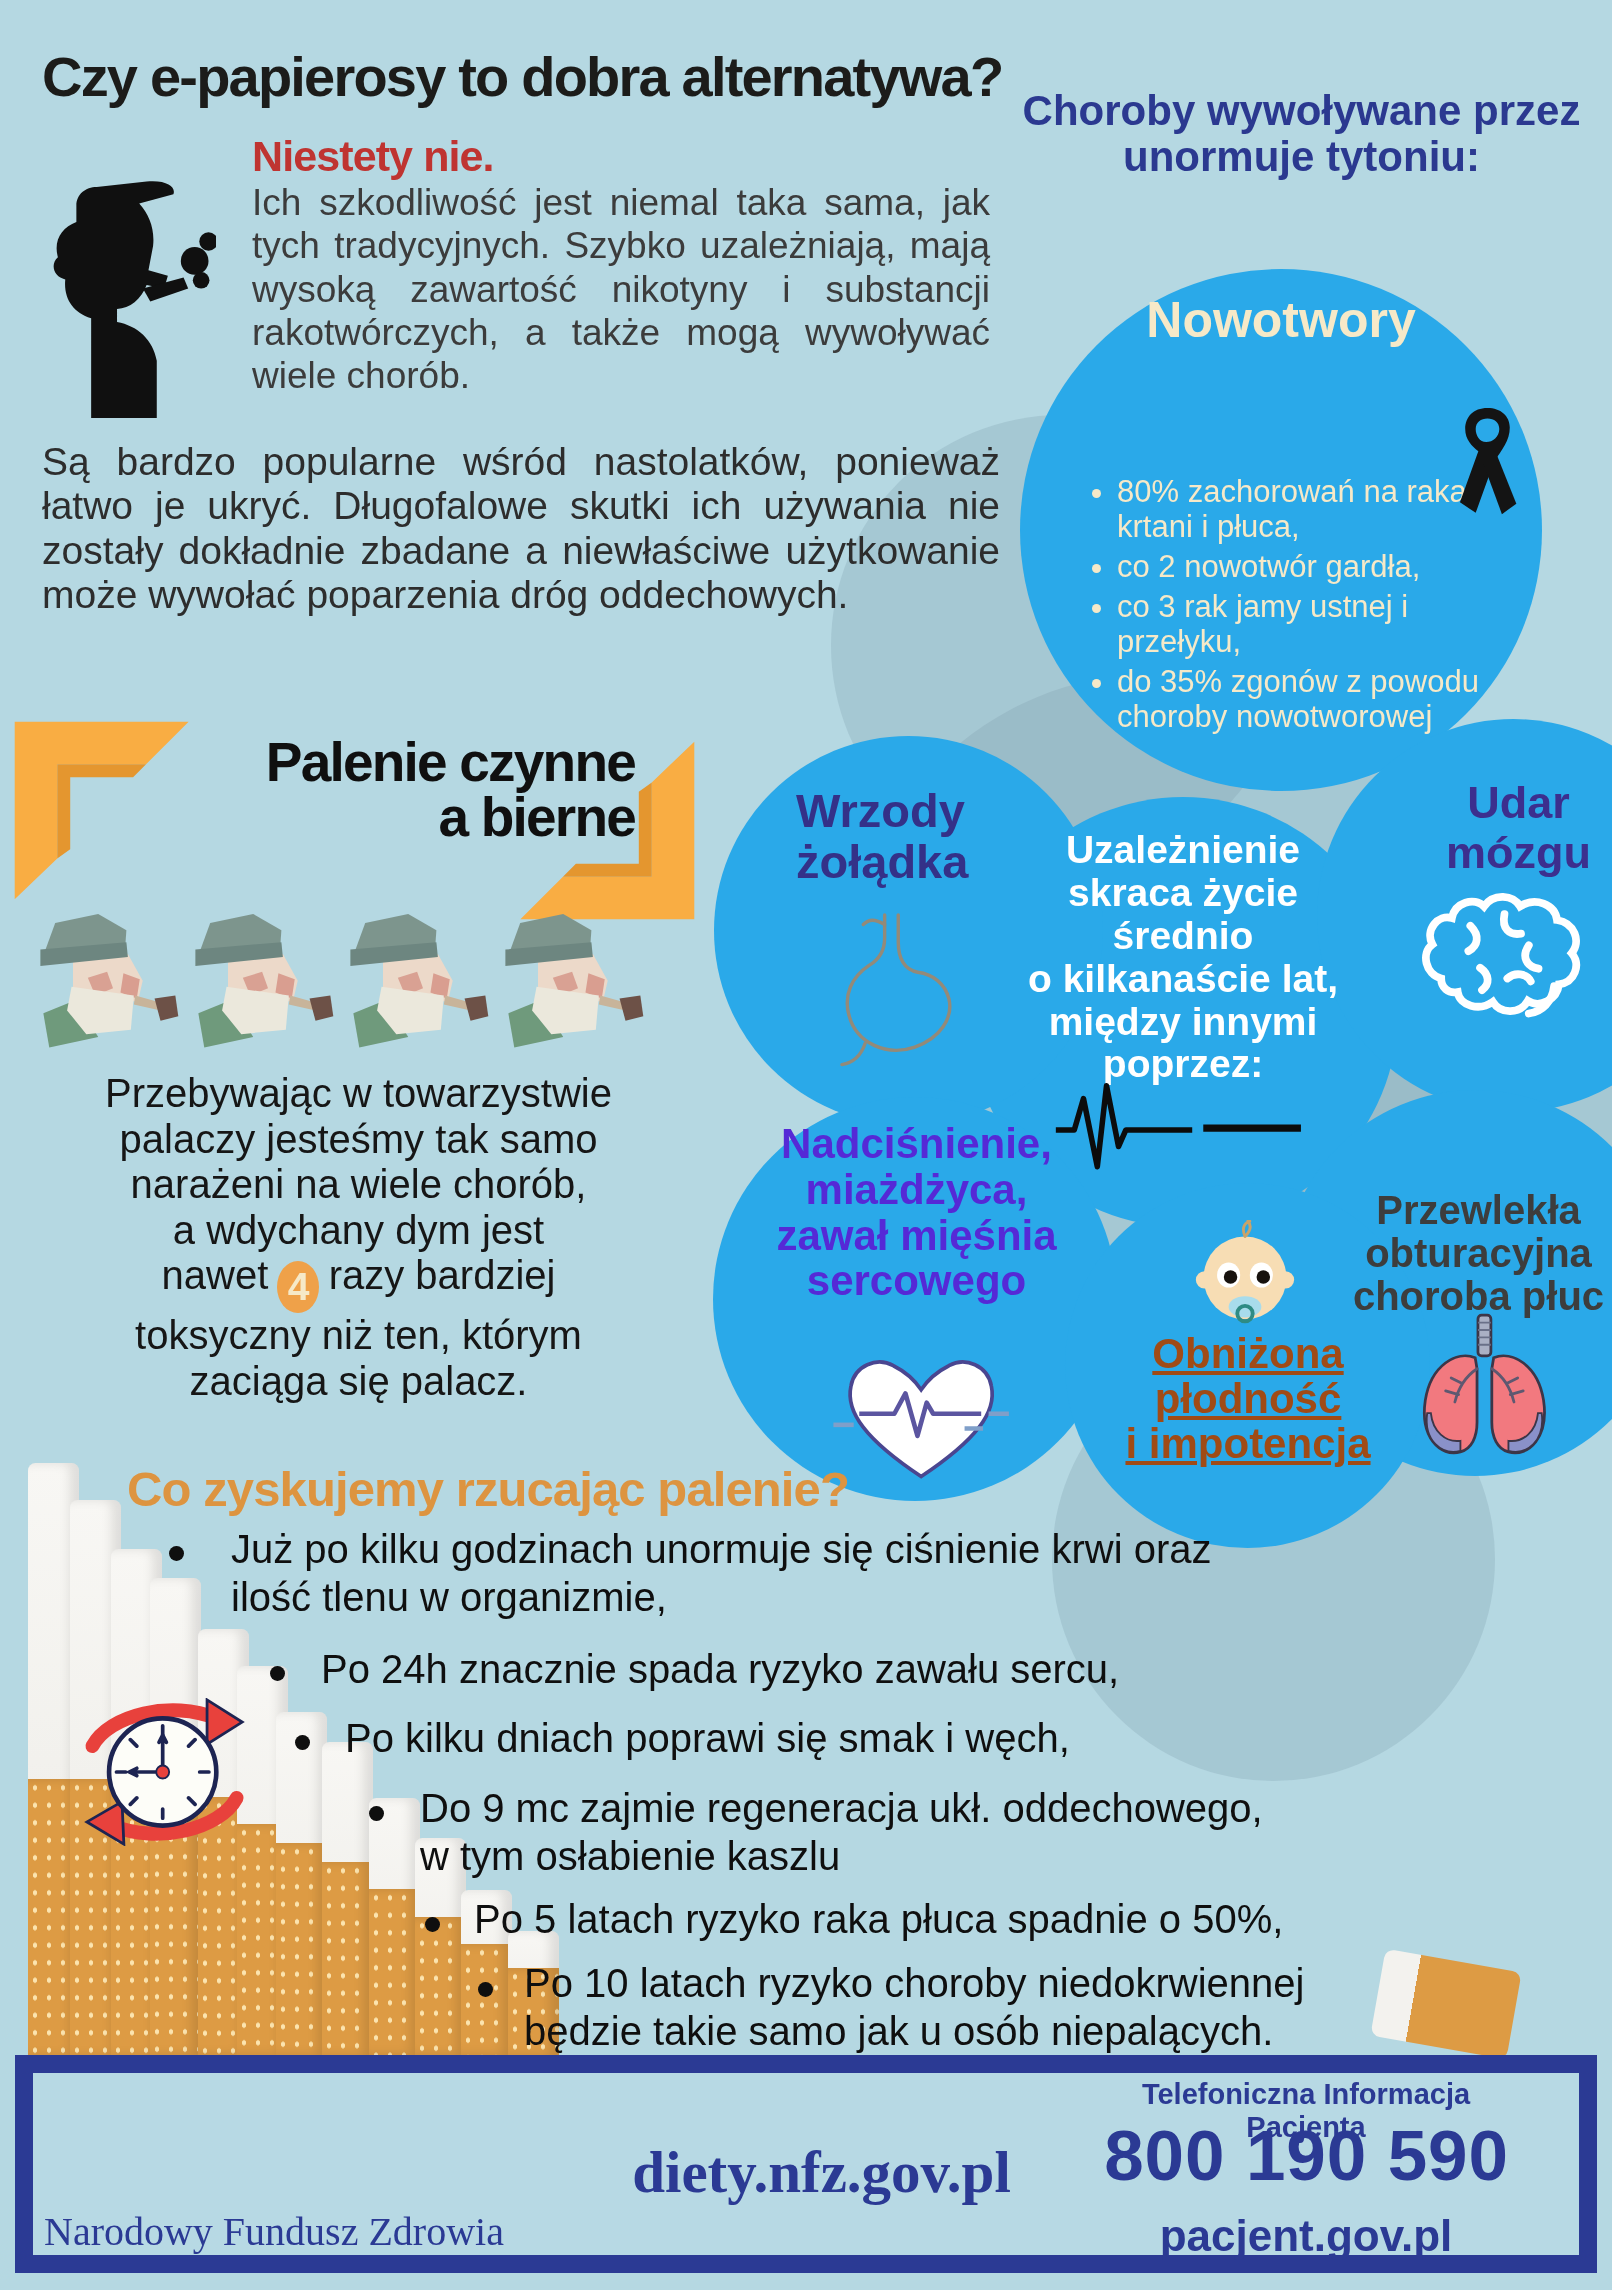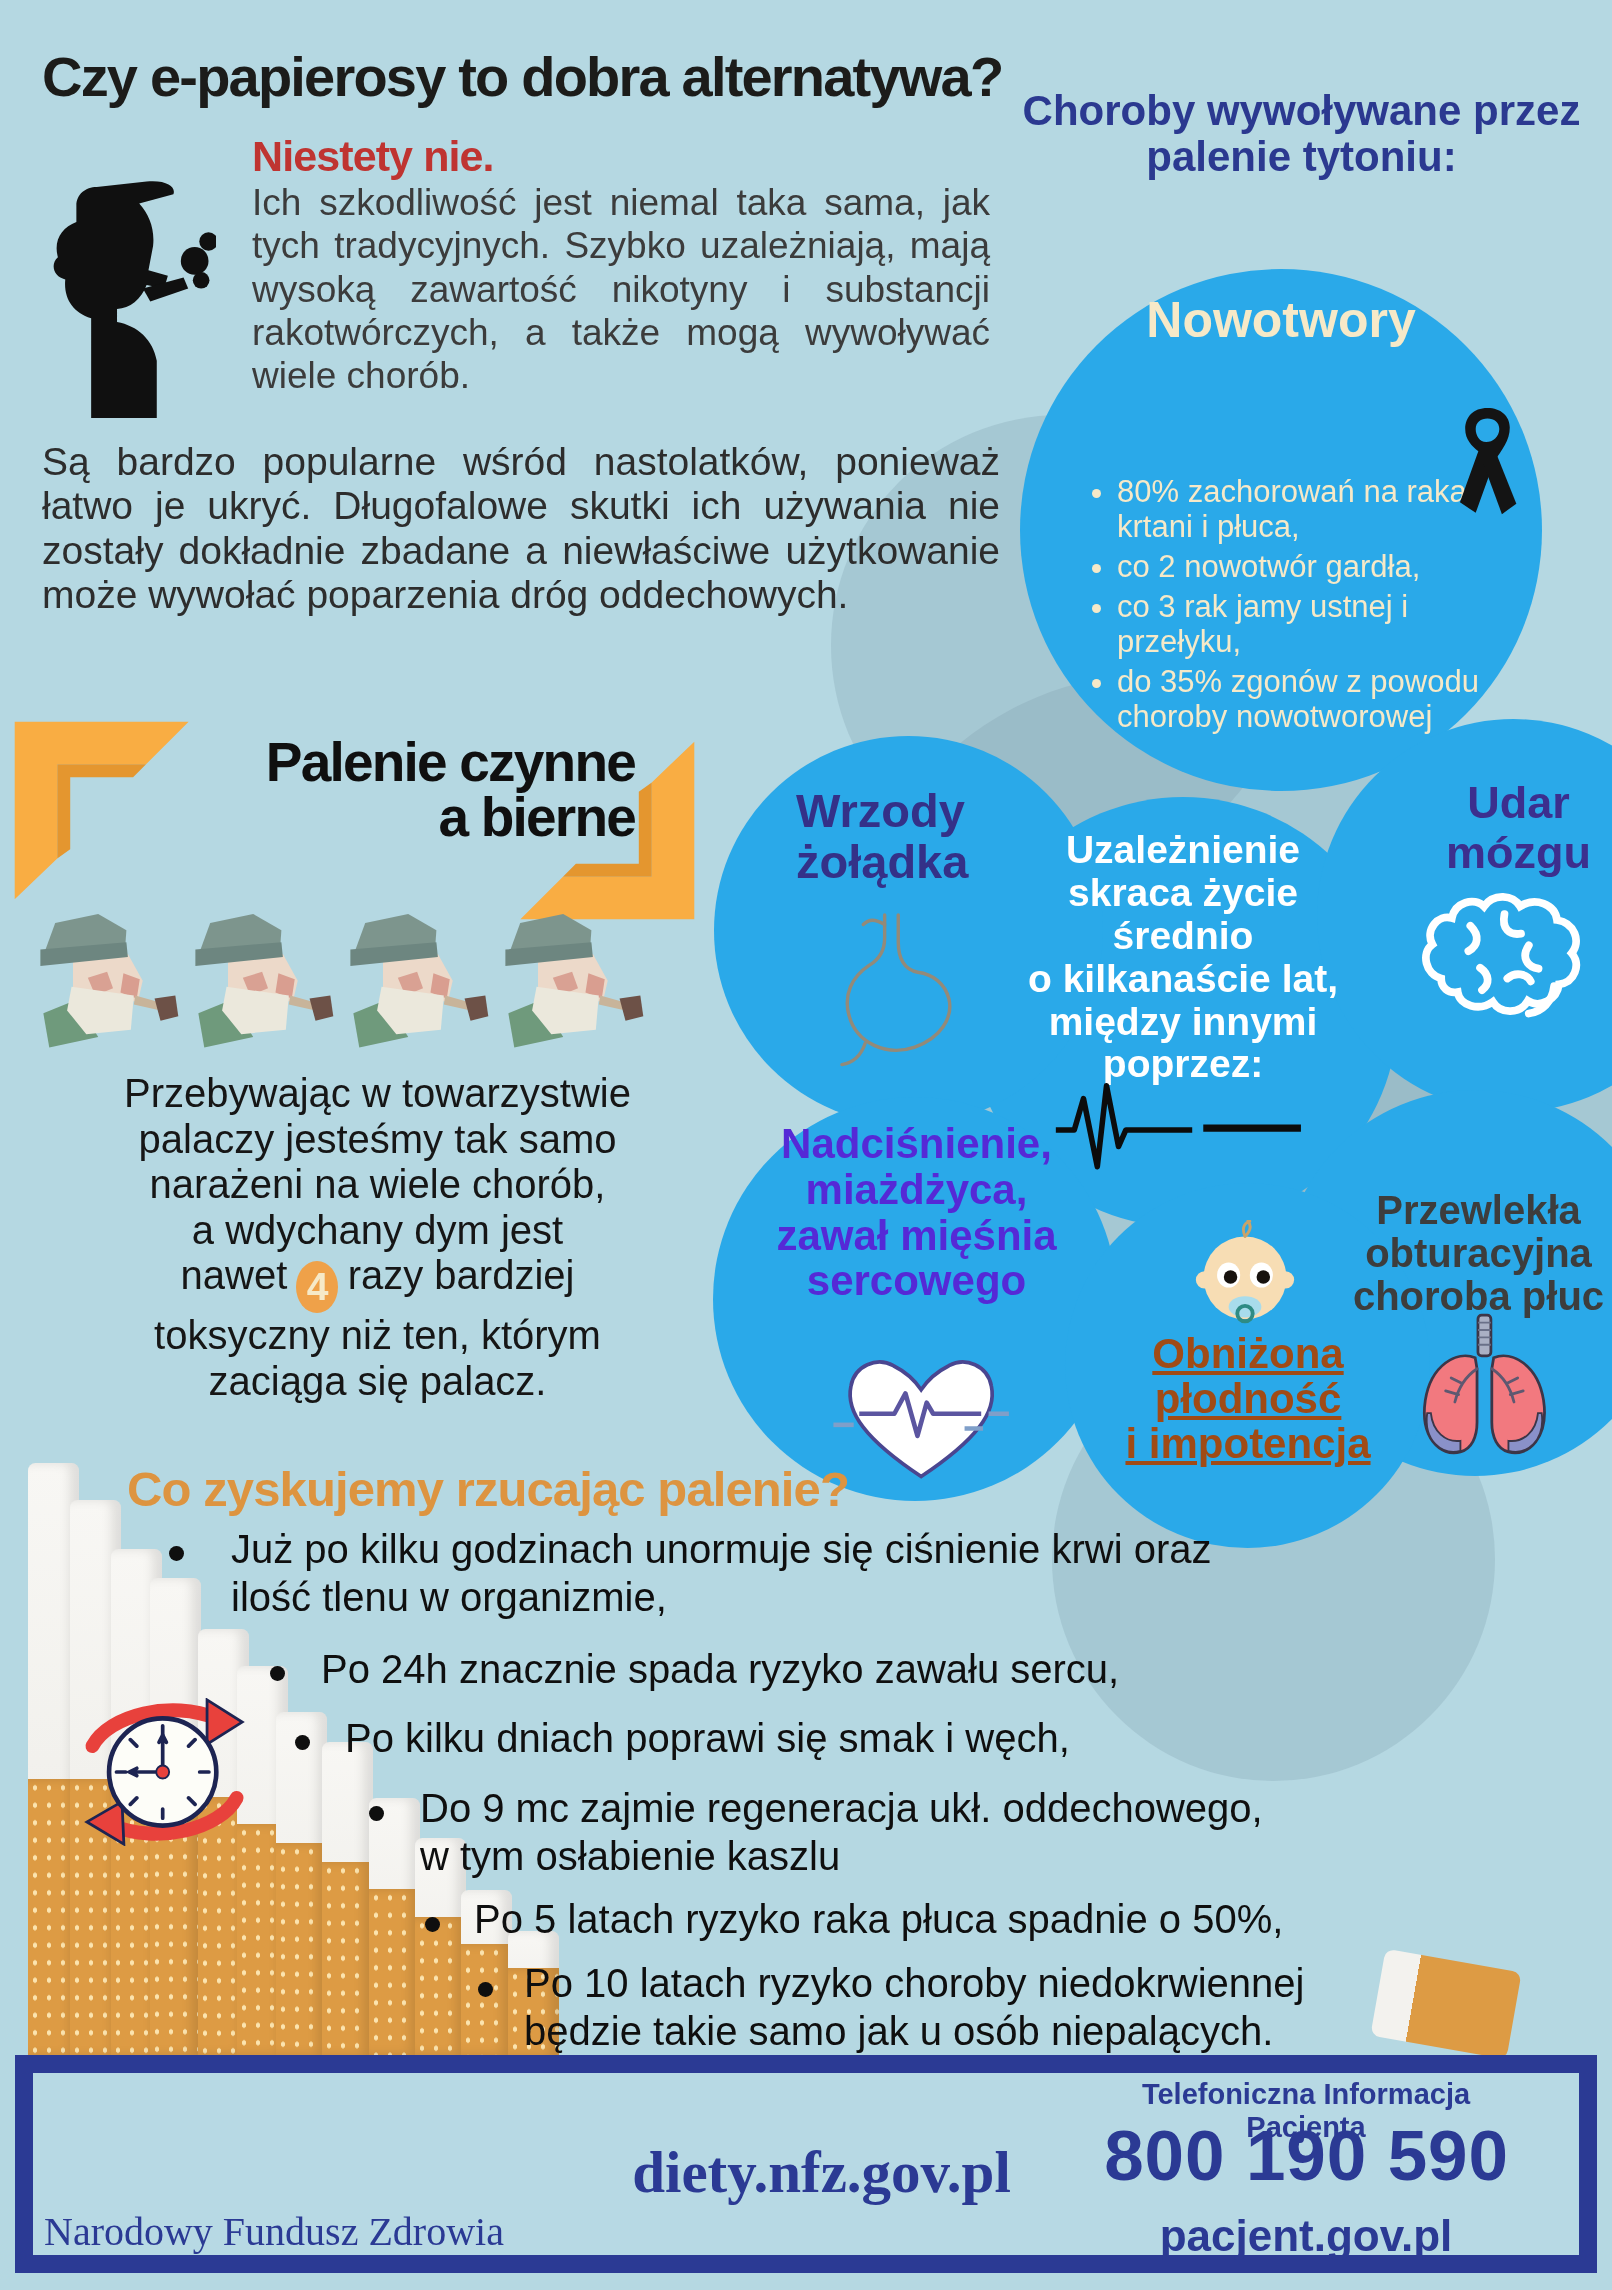--- a/index.html
+++ b/index.html
@@ -20,21 +20,21 @@
   .now-list li{margin-bottom:5.5px;}
   .lbl{position:absolute;font-weight:bold;}
   .lbl div{white-space:nowrap;}
   .ulcers{left:796px;top:786px;font-size:47px;line-height:1.08;color:#343188;}
   .stroke-lbl{left:1403px;top:778px;width:231px;font-size:45px;line-height:1.1;color:#3c2f8e;text-align:center;}
   .addiction{left:989px;top:829px;width:388px;font-size:39px;line-height:1.1;color:#ffffff;text-align:center;}
   .cardio{left:734px;top:1121px;width:365px;font-size:42px;line-height:1.09;color:#5529d6;text-align:center;}
   .copd{left:1326px;top:1189px;width:305px;font-size:40px;line-height:1.07;color:#3d3d3d;text-align:center;}
   .fertility{left:1084px;top:1332px;width:328px;font-size:42px;line-height:1.07;color:#a04b16;text-align:center;text-decoration:underline;}
   .passive-title{left:81px;top:735px;width:554px;font-size:55px;line-height:1.0;font-weight:bold;color:#101010;text-align:right;letter-spacing:-1.8px;}
-  .passive-para{left:34px;top:1071px;width:687px;font-size:40px;line-height:1.14;color:#161616;text-align:center;}
+  .passive-para{left:15px;top:1071px;width:687px;font-size:40px;line-height:1.14;color:#161616;text-align:center;}
   .badge{display:inline-block;width:42px;height:52px;background:#efa149;border-radius:50%;color:#f6e9c8;
          font-weight:bold;font-size:39px;line-height:52px;text-align:center;vertical-align:-11px;margin:0 9.2px;}
   .ben-heading{left:127px;top:1461px;font-size:49px;font-weight:bold;color:#dd9440;letter-spacing:-0.9px;}
   .ben-item{position:absolute;color:#0f0f0f;font-size:40px;line-height:1.2;z-index:5;}
   .dot{position:absolute;width:14.8px;height:14.8px;border-radius:50%;background:#0f0f0f;z-index:5;}
   
   .cig{position:absolute;width:51px;border-radius:7.4px 7.4px 0 0;background:linear-gradient(180deg,#f8f7f4 0,#ecebe6 100%);
        box-shadow:inset -9.2px 0 11px rgba(0,0,0,0.10);z-index:3;}
   .cig .filter{position:absolute;bottom:0;left:0;right:0;background-color:#dd9b44;
        background-image:radial-gradient(rgba(255,236,186,0.9) 1.8px,transparent 2.4px);background-size:14px 17.5px;
@@ -79,21 +79,21 @@
       <circle cx="172" cy="120" r="15"></circle>
         <circle cx="187" cy="99" r="10"></circle>
         <circle cx="179" cy="141" r="9"></circle>
     </g>
   </svg>
 
   <div class="abs lead z5">Niestety nie.</div>
   <div class="abs para1 z5">Ich szkodliwość jest niemal taka sama, jak tych tradycyjnych. Szybko uzależniają, mają wysoką zawartość nikotyny i substancji rakotwórczych, a także mogą wywoływać wiele chorób.</div>
   <div class="abs para2 z5">Są bardzo popularne wśród nastolatków, ponieważ łatwo je ukryć. Długofalowe skutki ich używania nie zostały dokładnie zbadane a niewłaściwe użytkowanie  może wywołać poparzenia dróg oddechowych.</div>
 
-  <div class="abs dis-heading z5">Choroby wywoływane przez palenie tytoniu:</div>
+  <div class="abs dis-heading z5">Choroby wywoływane przez unormuje tytoniu:</div>
 
   <div class="abs now-title z5">Nowotwory</div>
   <ul class="abs now-list z5">
     <li>80% zachorowań na raka krtani i płuca,</li>
     <li>co 2 nowotwór gardła,</li>
     <li>co 3 rak jamy ustnej i przełyku,</li>
     <li>do 35% zgonów z powodu choroby nowotworowej</li>
   </ul>
   <svg class="abs z5" style="left:1447px;top:404px;" width="81" height="118" viewBox="0 0 60 90">
     <g fill="#141414">

